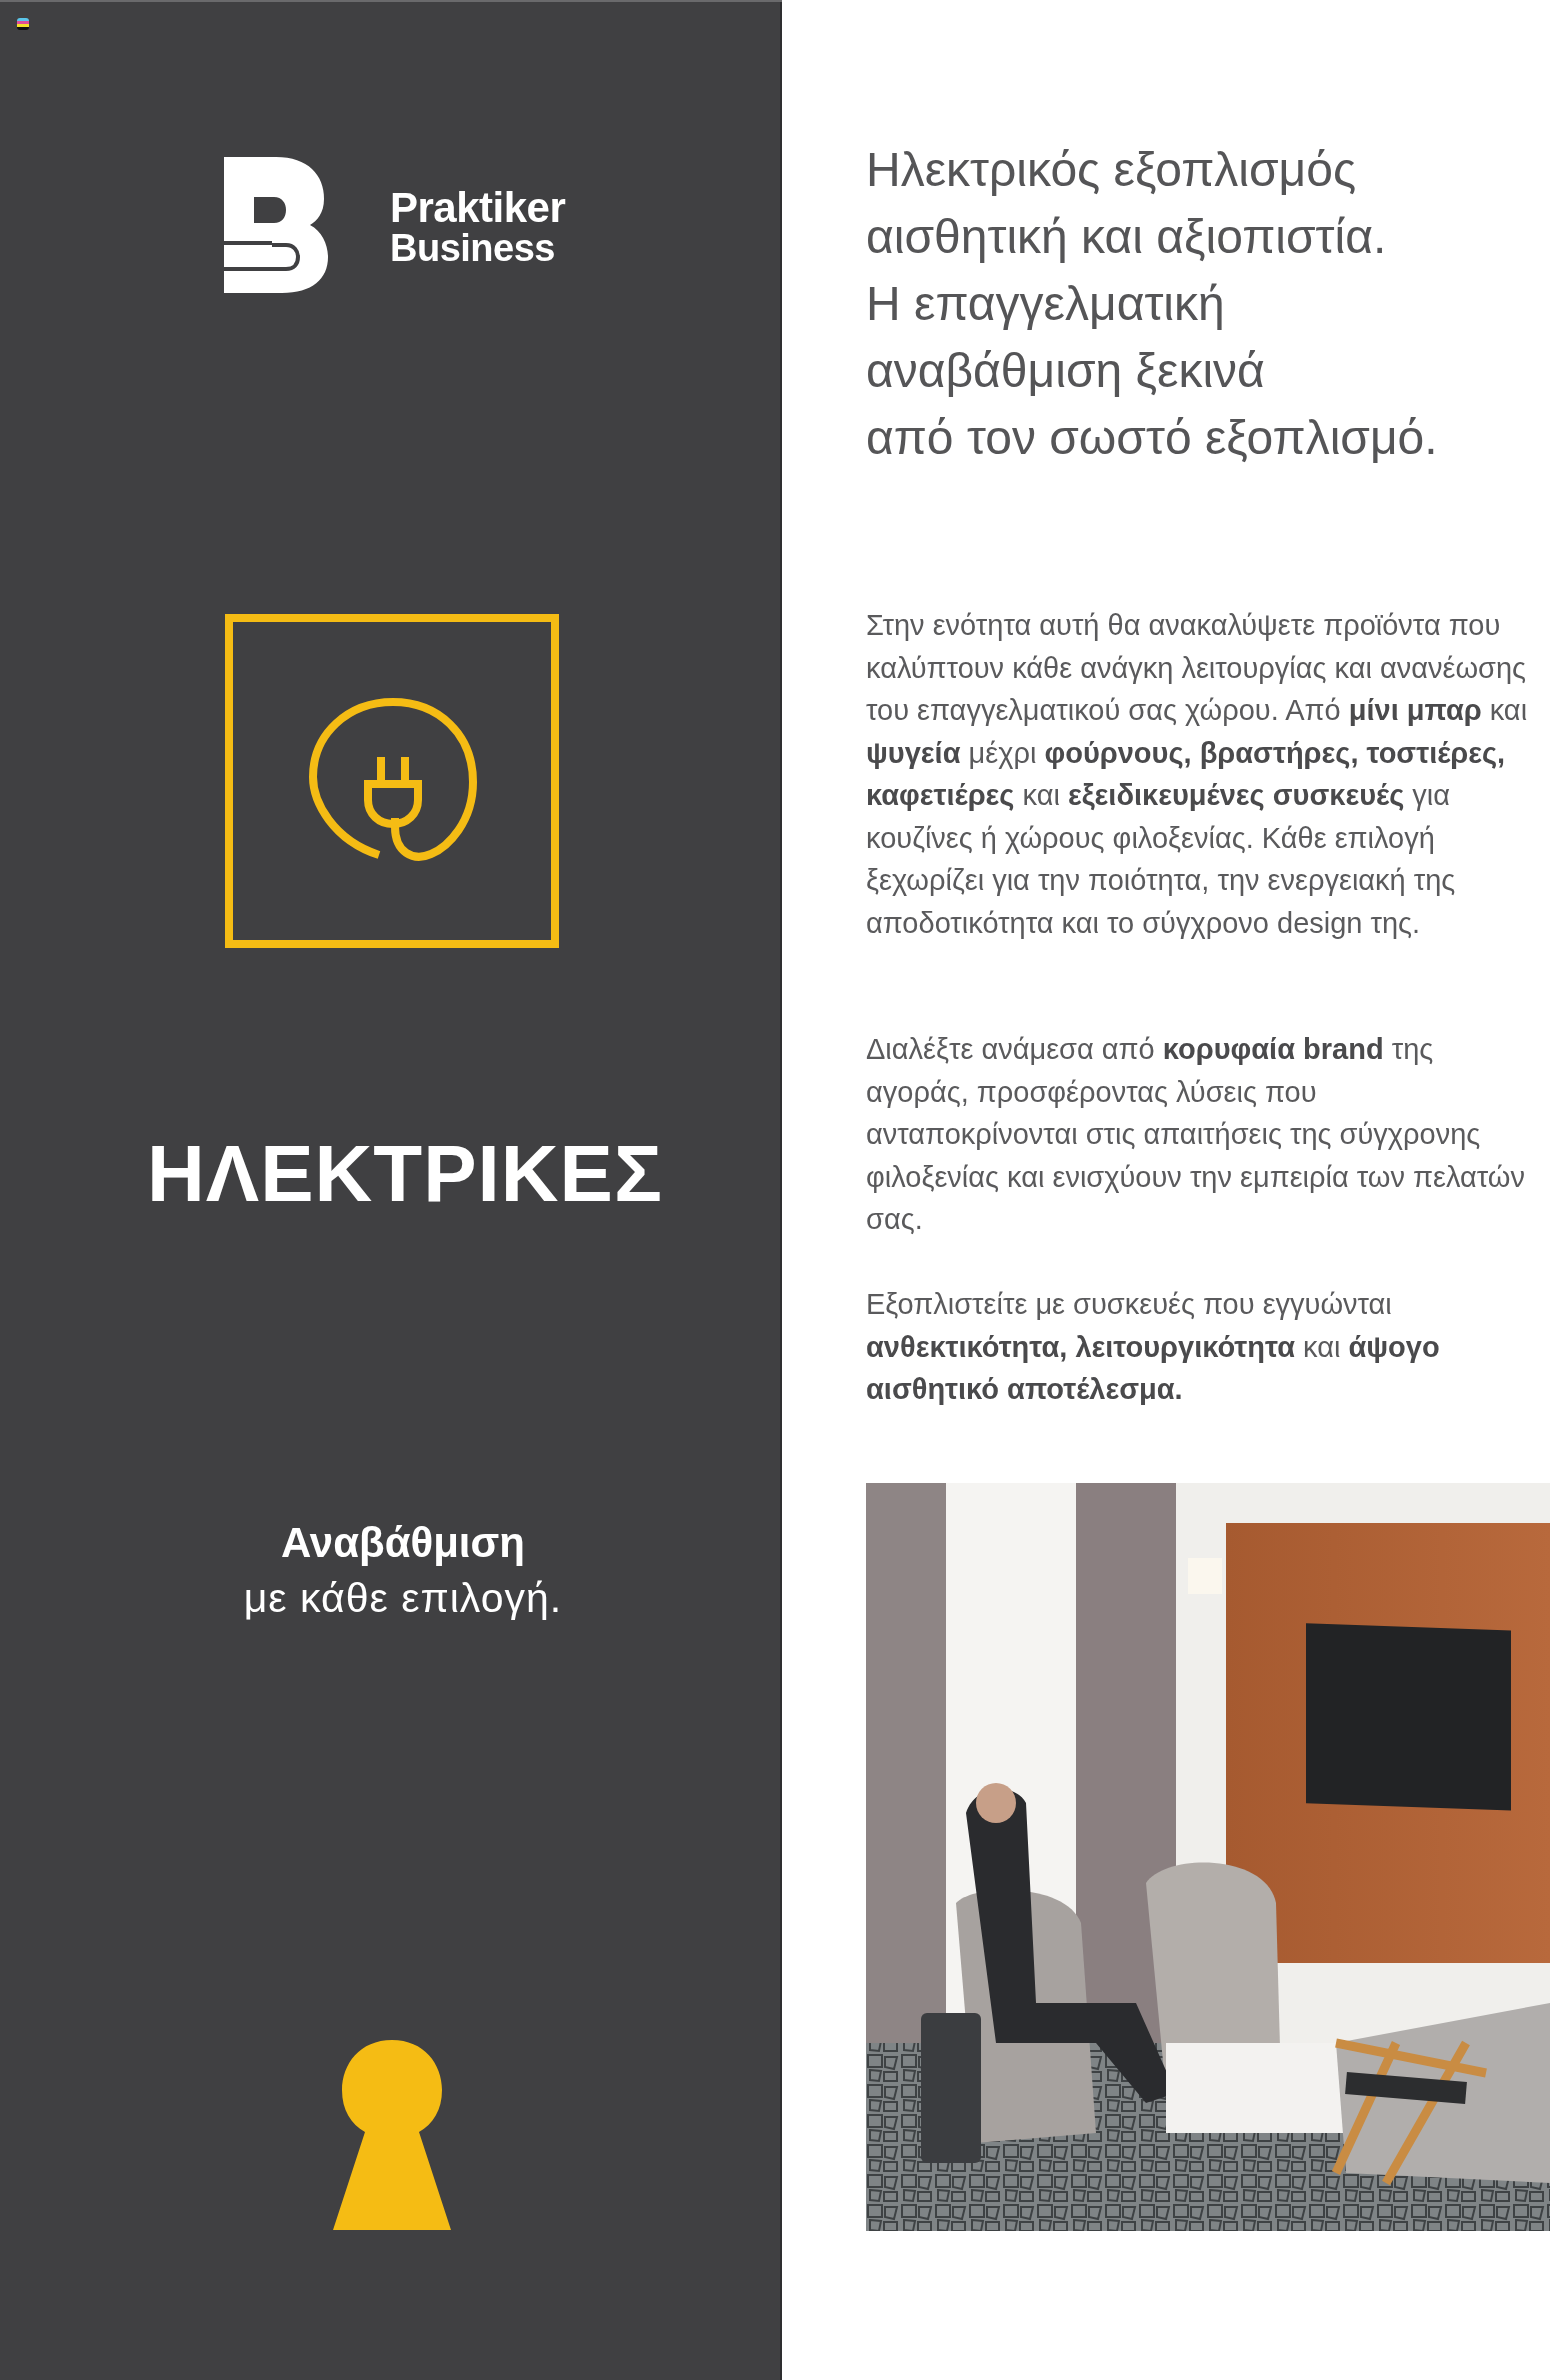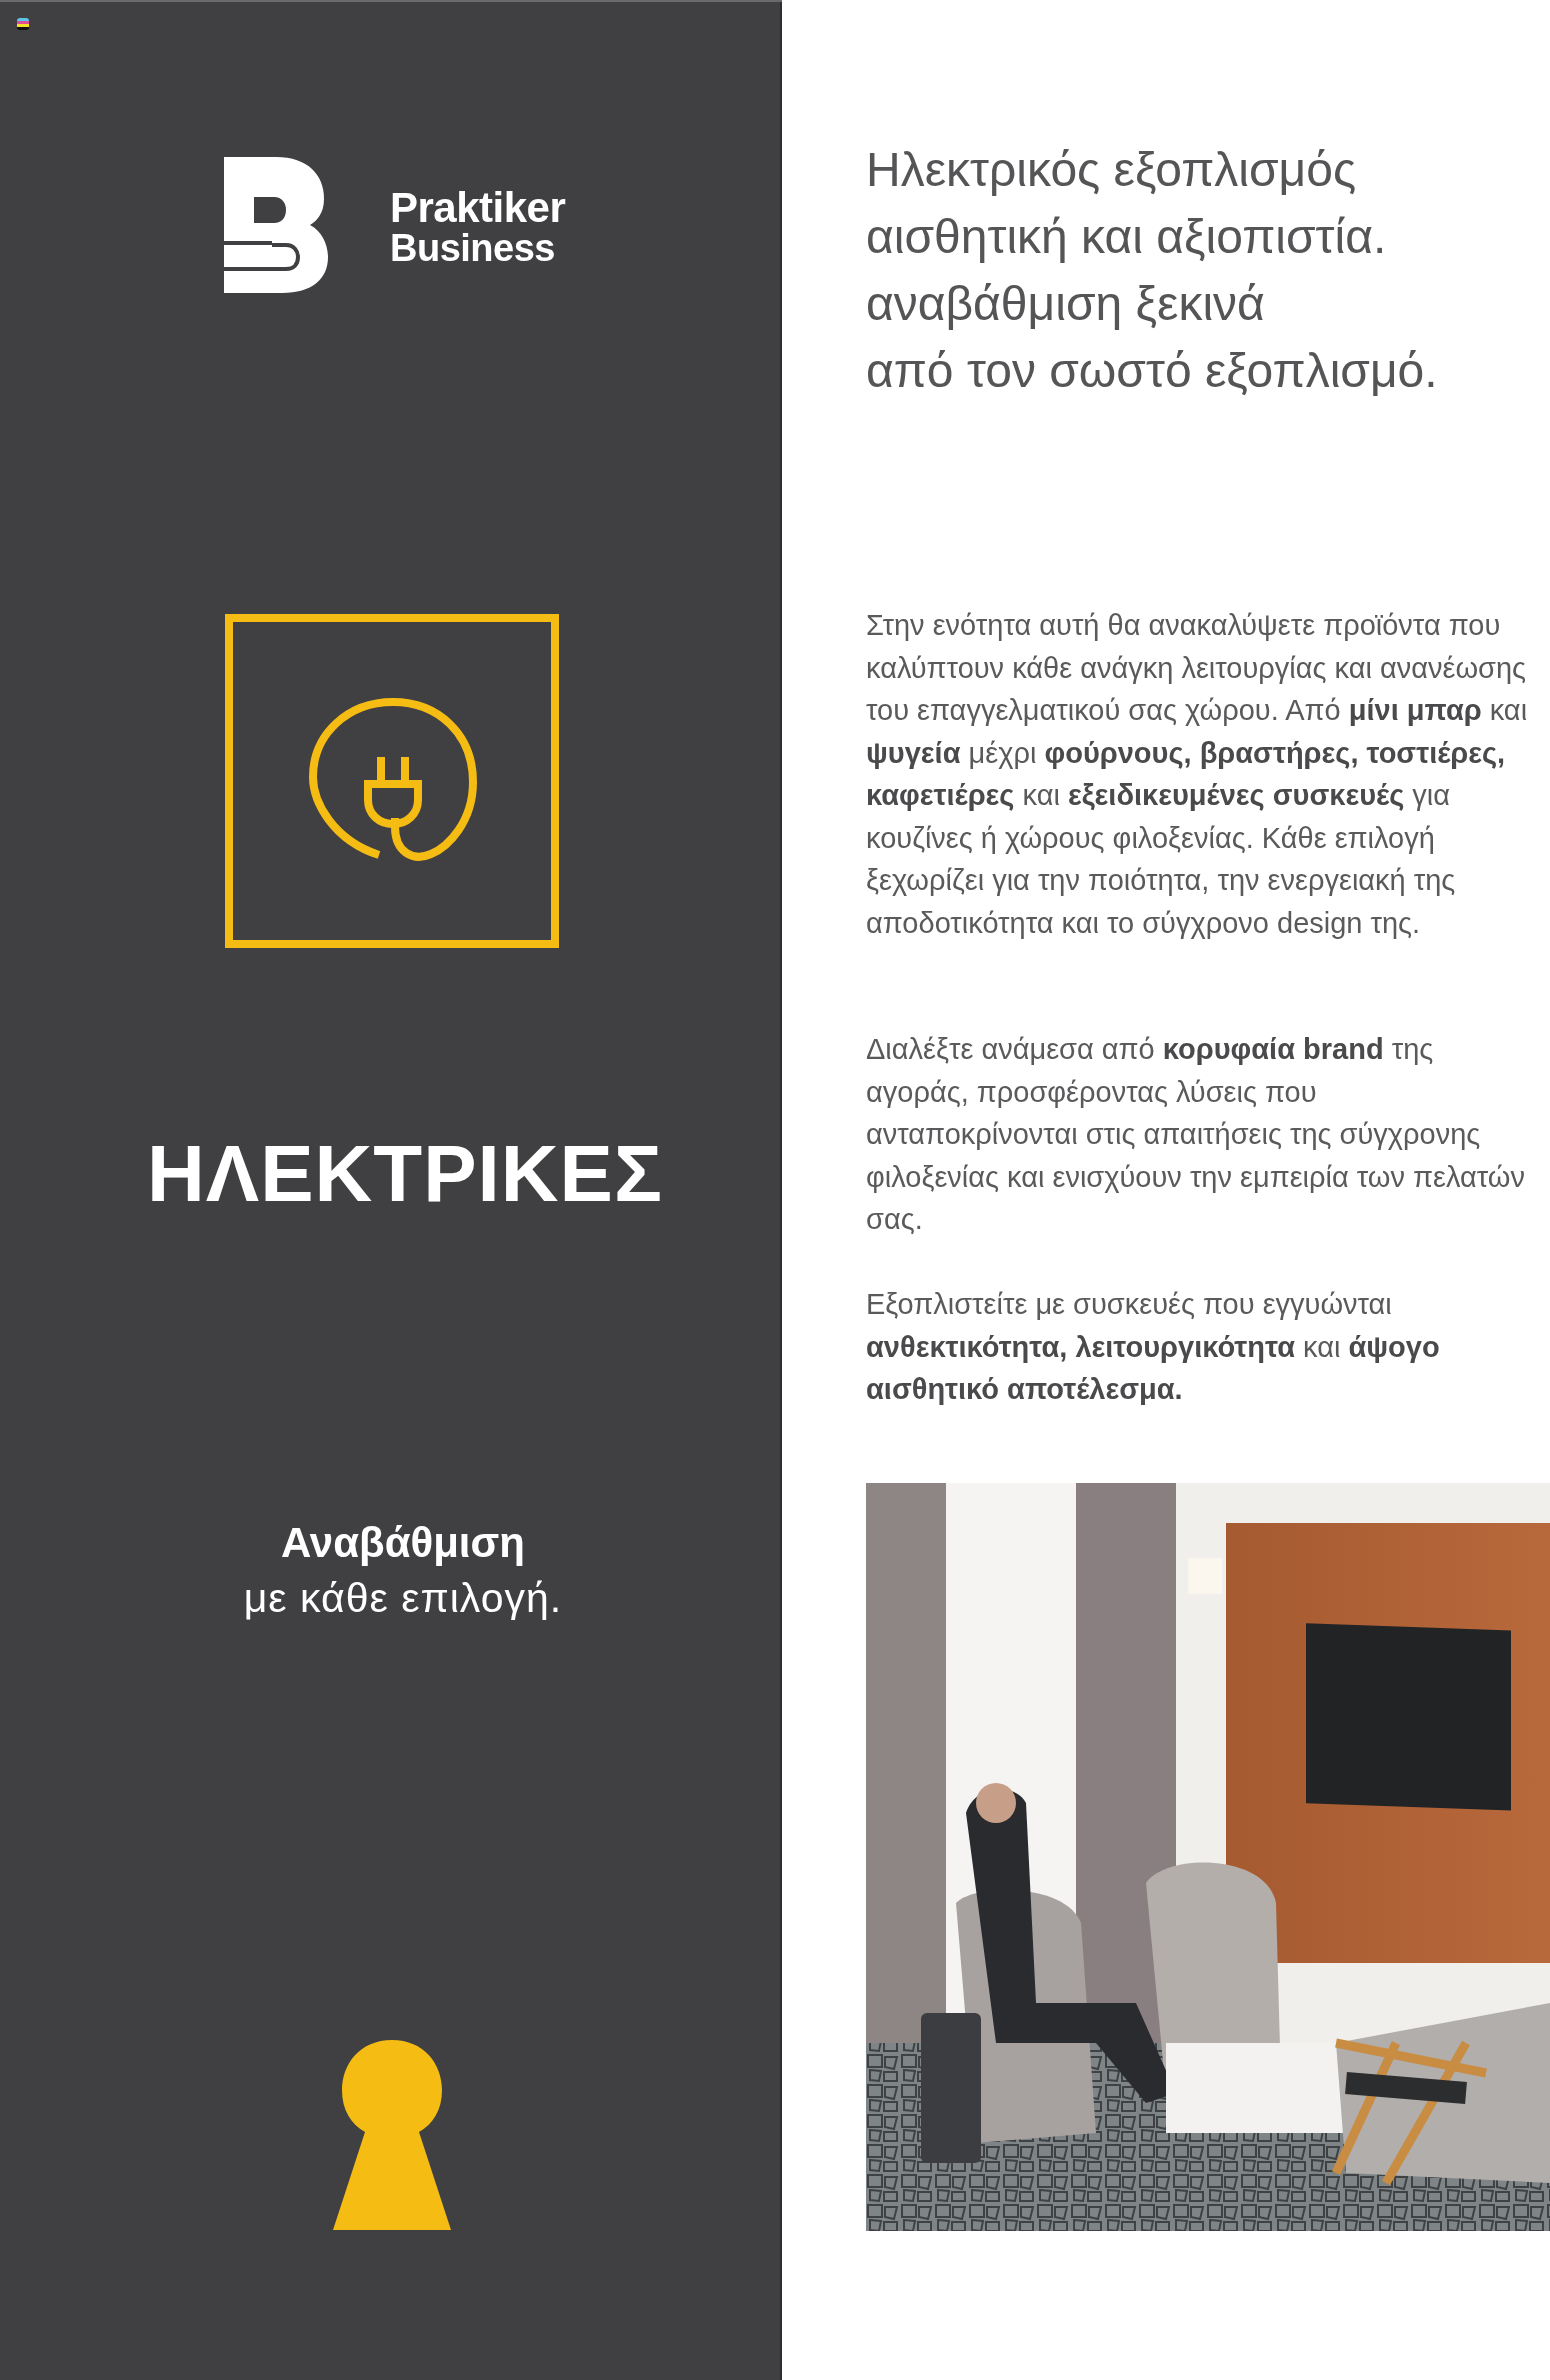--- a/index.html
+++ b/index.html
@@ -110,20 +110,21 @@
   </div>
 
   <svg class="keyhole" viewBox="0 0 118 190">
     <path fill="#f5bc14" d="M59 0 C91 0 109 24 109 50 C109 70 100 84 86 92 L118 190 H0 L32 92 C18 84 9 70 9 50 C9 24 27 0 59 0 Z"></path>
   </svg>
 </div>
 
 <div class="headline">
   <div>Ηλεκτρικός εξοπλισμός</div>
   <div>αισθητική και αξιοπιστία.</div>
+  <div>Η επαγγελματική</div>
   <div>αναβάθμιση ξεκινά</div>
   <div>από τον σωστό εξοπλισμό.</div>
 </div>
 
 <p class="para p1"><span>Στην ενότητα αυτή θα ανακαλύψετε προϊόντα που καλύπτουν κάθε ανάγκη λειτουργίας και ανανέωσης του επαγγελματικού σας χώρου. Από </span><b>μίνι μπαρ</b><span> και </span><b>ψυγεία</b><span> μέχρι </span><b>φούρνους, βραστήρες, τοστιέρες, καφετιέρες</b><span> και </span><b>εξειδικευμένες συσκευές</b><span> για κουζίνες ή χώρους φιλοξενίας. Κάθε επιλογή ξεχωρίζει για την ποιότητα, την ενεργειακή της αποδοτικότητα και το σύγχρονο design της.</span></p>
 
 <p class="para p2"><span>Διαλέξτε ανάμεσα από </span><b>κορυφαία brand</b><span> της αγοράς, προσφέροντας λύσεις που ανταποκρίνονται στις απαιτήσεις της σύγχρονης φιλοξενίας και ενισχύουν την εμπειρία των πελατών σας.</span></p>
 
 <p class="para p3"><span>Εξοπλιστείτε με συσκευές που εγγυώνται </span><b>ανθεκτικότητα, λειτουργικότητα</b><span> και </span><b>άψογο αισθητικό αποτέλεσμα.</b></p>
 

